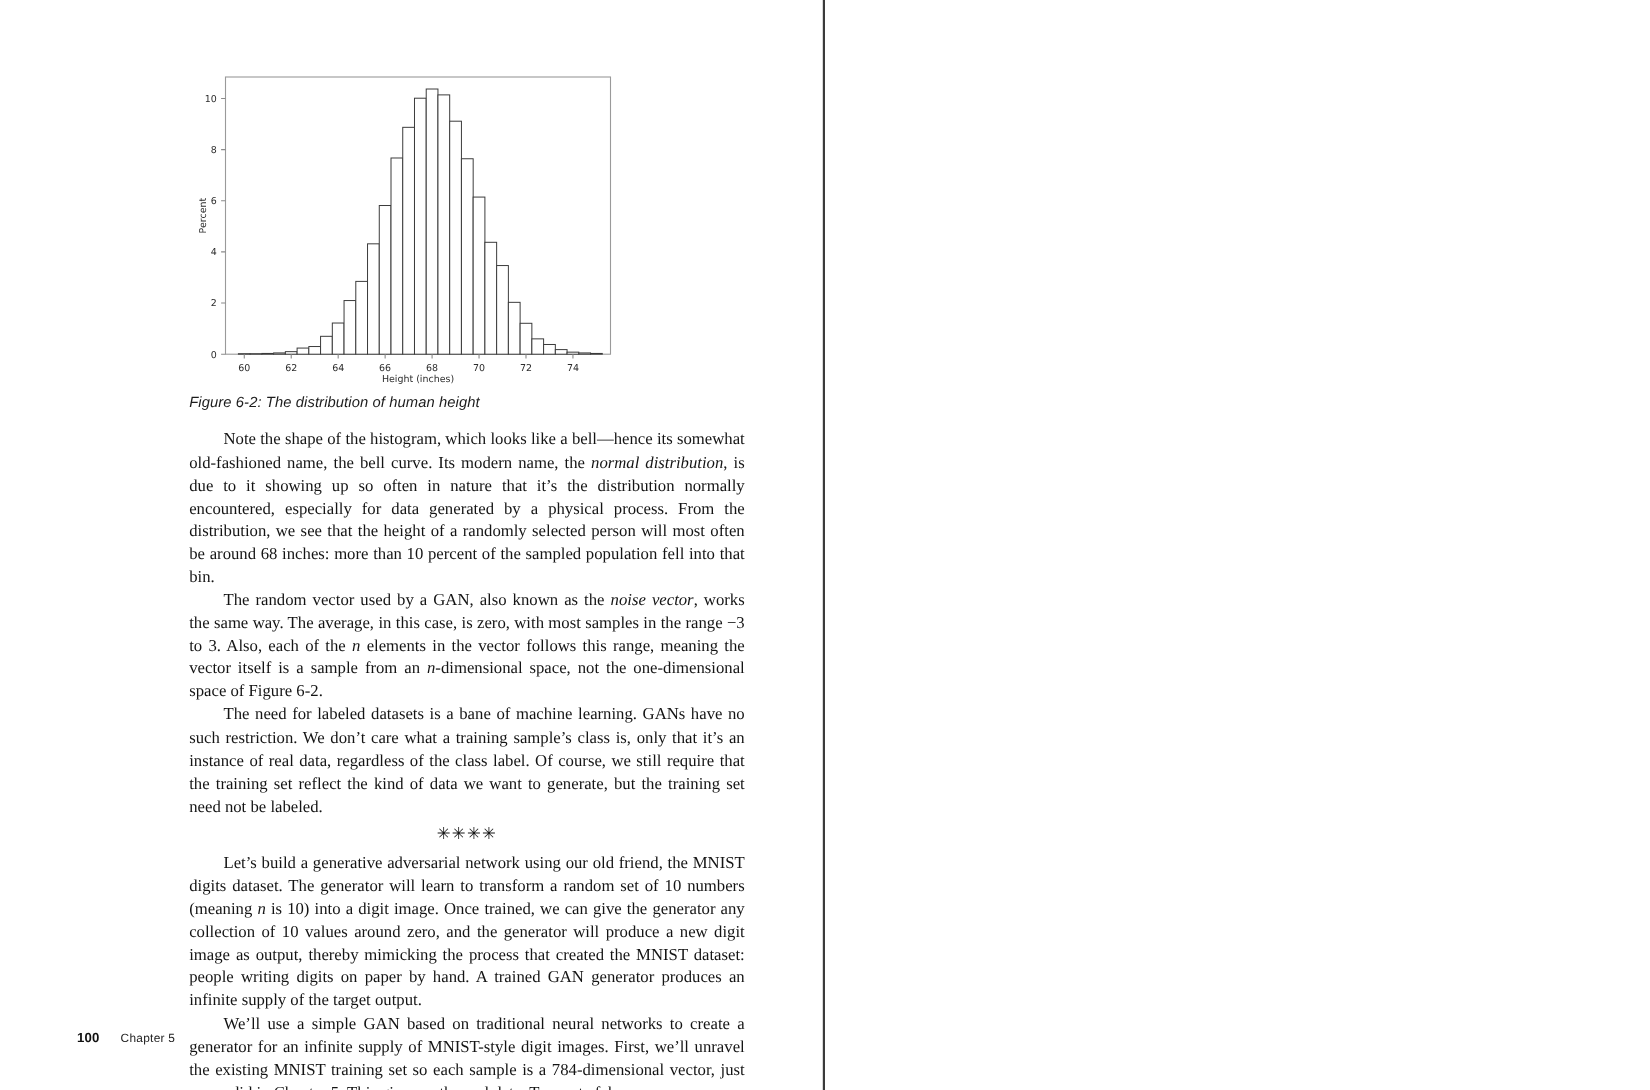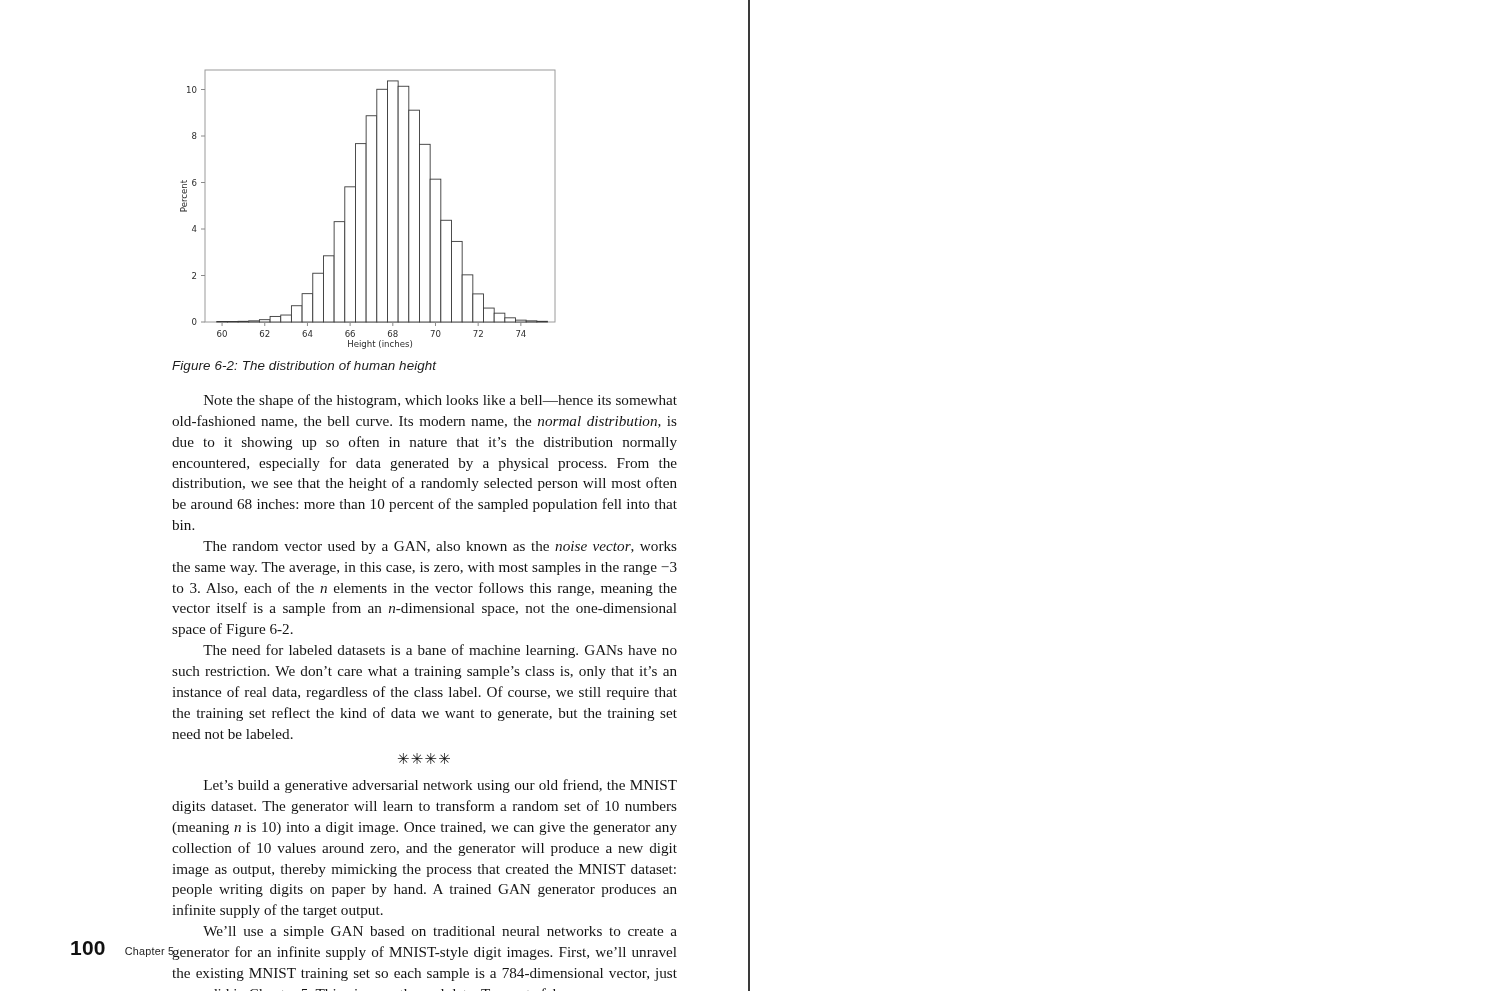--- a/index.html
+++ b/index.html
@@ -76,21 +76,21 @@
     white-space: nowrap;
     text-align: right;
   }
   #caption-62 { left: 172px; top: 358px; }
 
   
   .footer { position: absolute; bottom: 0; height: 60px; }
   .folio {
     font-family: "Liberation Sans", sans-serif;
     font-weight: bold;
-    font-size: 21px;
+    font-size: 12px;
     color: #111;
     letter-spacing: 0.2px;
   }
   .runhead {
     font-family: "Liberation Sans", sans-serif;
     font-size: 10.8px;
     color: #222;
     letter-spacing: 0.25px;
   }
   #footer-left  { left: 70px;  top: 936px; display: flex; align-items: baseline; gap: 19px; }

